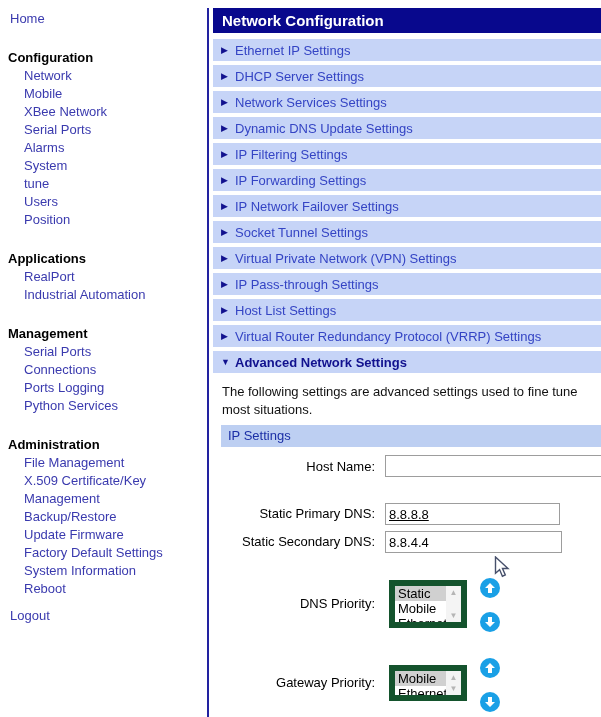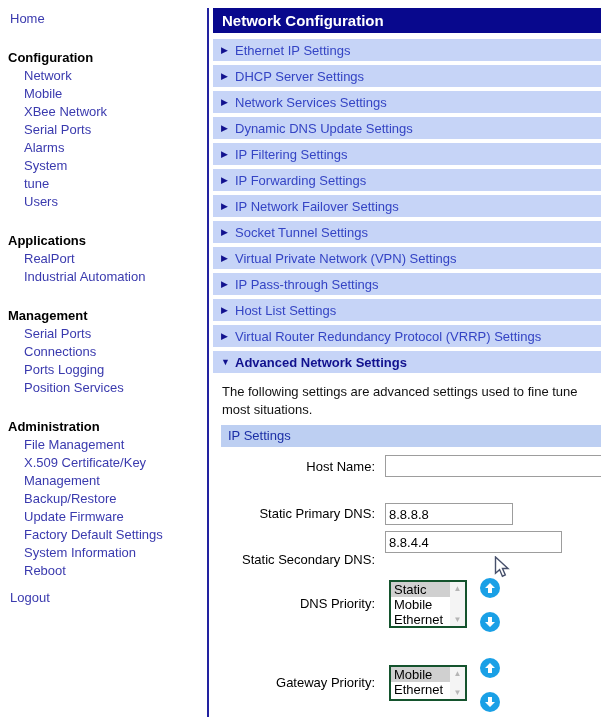--- a/index.html
+++ b/index.html
@@ -55,27 +55,27 @@
     position: absolute; left: 0; width: 162px; text-align: right;
     font-size: 13px; color: #000000; height: 24px; line-height: 24px;
   }
   .text-input {
     position: absolute; height: 22px; border: 1px solid #9d9d9d; background: #fff;
     font-family: "Liberation Sans", sans-serif; font-size: 13px; padding: 1px 3px; color: #000;
   }
   #lbl-host { top: 455px; }
   #inp-host { left: 172px; top: 455px; width: 240px; }
   #lbl-primary { top: 502px; }
-  #inp-primary { left: 172px; top: 503px; width: 128px; }
-  #lbl-secondary { top: 548px; }
+  #inp-primary { left: 172px; top: 503px; width: 175px; text-decoration: underline; }
+  #lbl-secondary { top: 530px; }
   #inp-secondary { left: 172px; top: 531px; width: 177px; }
 
   .listbox {
     position: absolute; left: 176px; width: 78px;
-    border: 2px solid #14532d; background: #ffffff; display: flex;
+    border: 6px solid #14532d; background: #ffffff; display: flex;
   }
   #dns-listbox { top: 580px; height: 48px; }
   #gw-listbox  { top: 665px; height: 36px; }
   .lb-options { flex: 1; overflow: hidden; }
   .lb-option { font-size: 13px; line-height: 15px; padding-left: 3px; white-space: nowrap; cursor: default; }
   .lb-option.selected { background: #d0d0d0; }
   .lb-scroll {
     width: 15px; background: #f4f4f4; display: flex; flex-direction: column;
     justify-content: space-between; align-items: center;
     font-size: 8px; color: #b5b5b5; padding: 2px 0; flex: 0 0 15px;
@@ -103,28 +103,29 @@
   <div class="sb-item home">Home</div>
   <div class="sb-item header">Configuration</div>
   <div class="sb-item link">Network</div>
   <div class="sb-item link">Mobile</div>
   <div class="sb-item link">XBee Network</div>
   <div class="sb-item link">Serial Ports</div>
   <div class="sb-item link">Alarms</div>
   <div class="sb-item link">System</div>
   <div class="sb-item link">tune</div>
   <div class="sb-item link">Users</div>
+  <div class="sb-item link">Position</div>
   <div class="sb-item header">Applications</div>
   <div class="sb-item link">RealPort</div>
   <div class="sb-item link">Industrial Automation</div>
   <div class="sb-item header">Management</div>
   <div class="sb-item link">Serial Ports</div>
   <div class="sb-item link">Connections</div>
   <div class="sb-item link">Ports Logging</div>
-  <div class="sb-item link">Position Services</div>
+  <div class="sb-item link">Python Services</div>
   <div class="sb-item header">Administration</div>
   <div class="sb-item link">File Management</div>
   <div class="sb-item link">X.509 Certificate/Key Management</div>
   <div class="sb-item link">Backup/Restore</div>
   <div class="sb-item link">Update Firmware</div>
   <div class="sb-item link">Factory Default Settings</div>
   <div class="sb-item link">System Information</div>
   <div class="sb-item link">Reboot</div>
   <div class="sb-item logout">Logout</div>
 </div>

